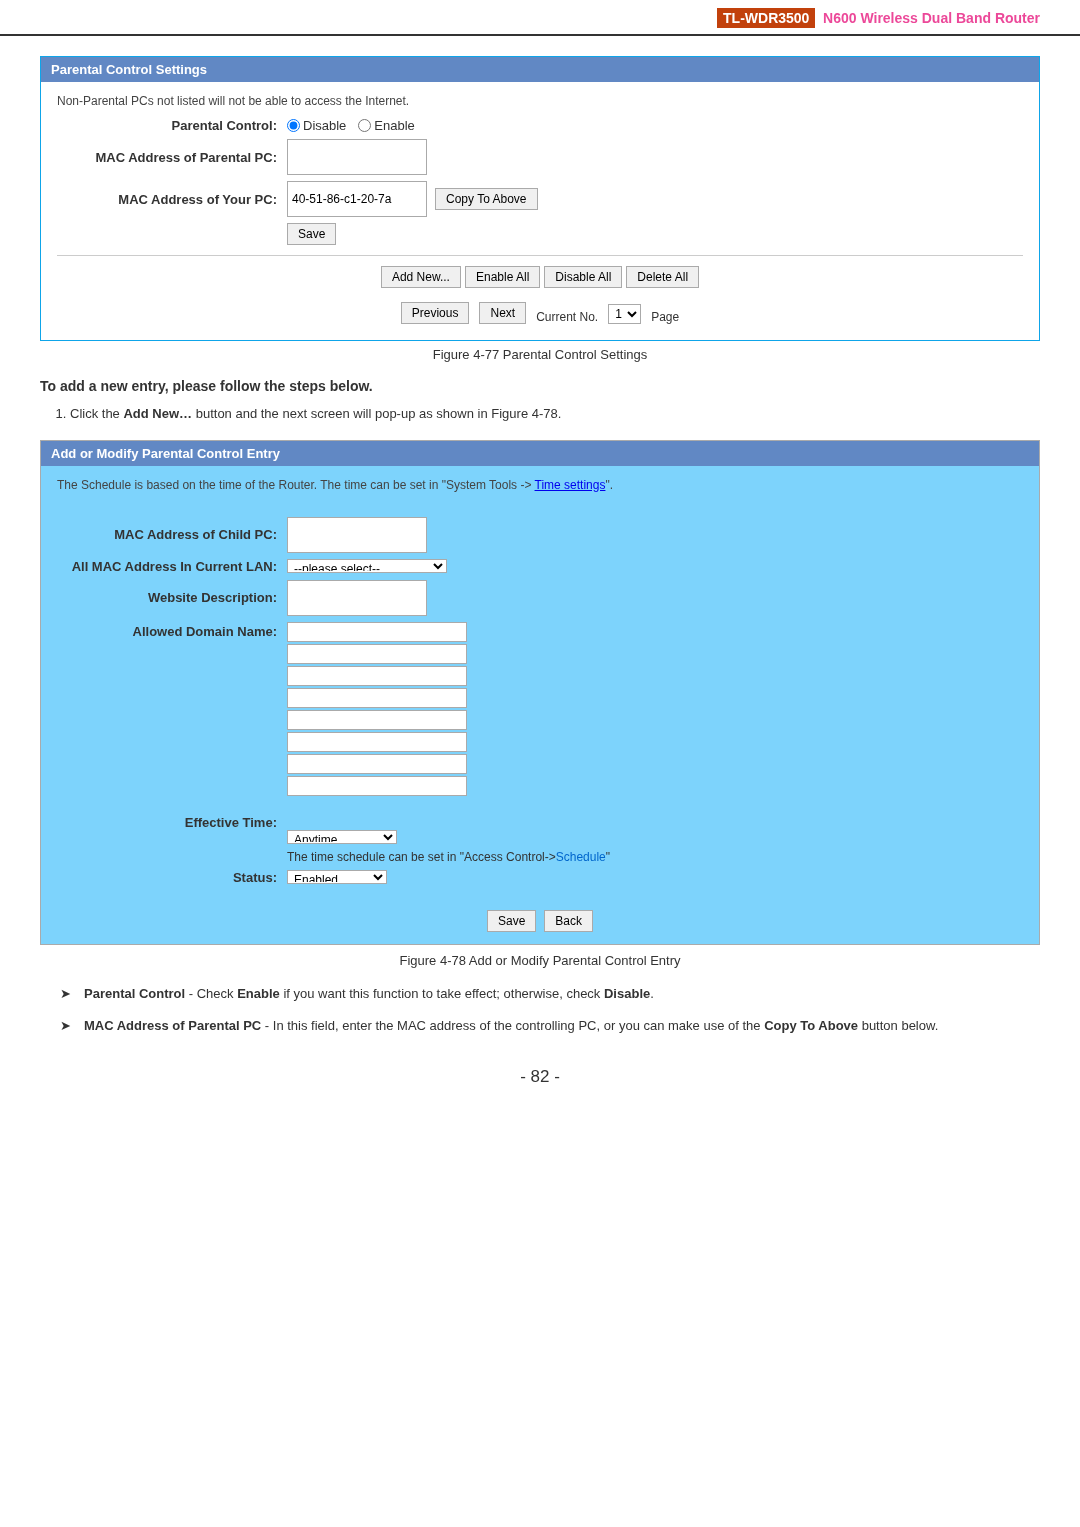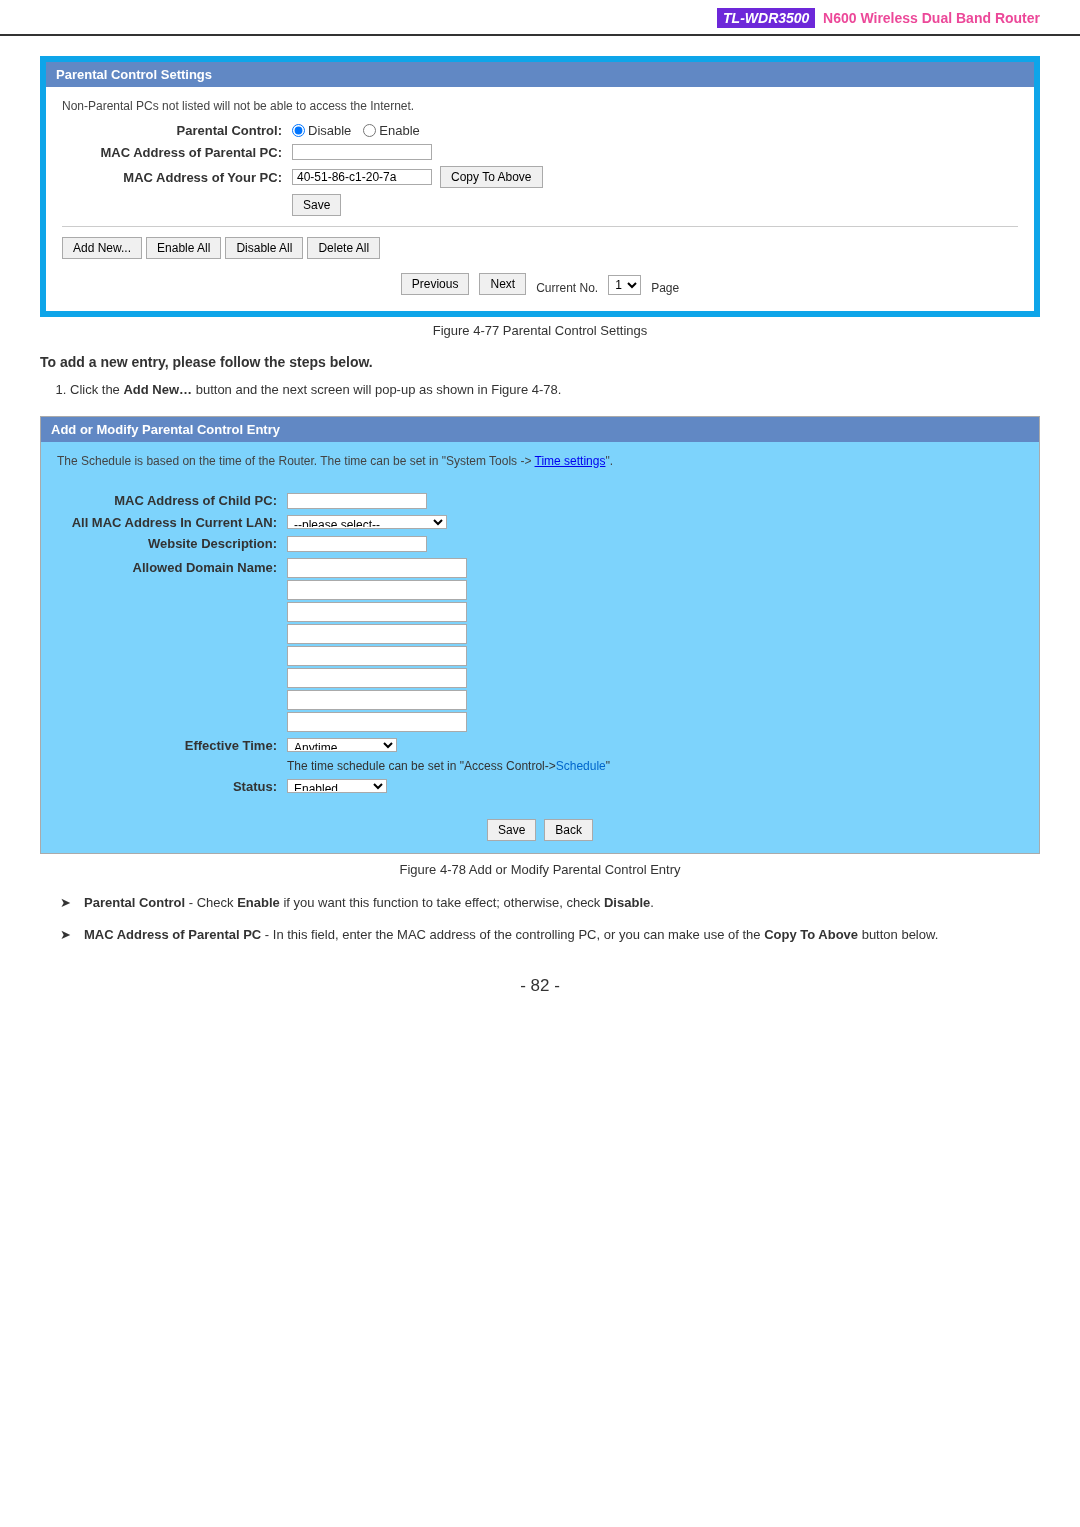--- a/index.html
+++ b/index.html
@@ -19,37 +19,36 @@
       padding: 10px 40px 8px 40px;
       text-align: right;
       margin-bottom: 20px;
     }
     .page-header span {
       font-size: 14px;
       font-weight: bold;
       color: #ec4899;
     }
     .page-header .model {
-      background: #6d28d9;
+      background: #c2410c;
       color: #fff;
       padding: 2px 6px;
       margin-right: 4px;
       font-weight: bold;
       font-size: 14px;
-      font-style: italic;
     }
 
     
     .content {
       padding: 0 40px;
     }
 
     
     .panel {
-      border: 6px solid #0ea5e9;
+      border: 1px solid #0ea5e9;
       margin-bottom: 0;
       background: #fff;
     }
     .panel-header {
       background: #6188c4;
       color: #fff;
       font-weight: bold;
       font-size: 13px;
       padding: 5px 10px;
     }
@@ -73,21 +72,21 @@
       width: 220px;
       margin-right: 10px;
       font-size: 13px;
       color: #333;
       font-weight: bold;
     }
     .form-control {
       border: 1px solid #aaa;
       padding: 2px 4px;
       font-size: 12px;
-      height: 16px;
+      height: 36px;
     }
     .btn {
       border: 1px solid #aaa;
       background: #f0f0f0;
       padding: 2px 10px;
       font-size: 12px;
       cursor: pointer;
       height: 22px;
     }
 
@@ -117,20 +116,21 @@
       font-size: 12px;
       text-align: left;
       font-weight: bold;
       color: #333;
     }
 
     .table-actions {
       display: flex;
       gap: 4px;
       margin-bottom: 10px;
+      justify-content: center;
     }
 
     
     .pagination {
       display: flex;
       align-items: flex-end;
       justify-content: center;
       gap: 10px;
       padding: 4px 0;
     }
@@ -353,21 +353,21 @@
           <input type="text" style="">
           <input type="text" style="">
           <input type="text" style="">
           <input type="text" style="">
         </div>
       </div>
 
       
       <div class="form-row">
         <div class="form-label">Effective Time:</div>
-        <select style="width:110px;">
+        <select style="width:110px;margin-top:28px;">
           <option>Anytime</option>
         </select>
       </div>
       <div class="form-row">
         <div class="form-label"></div>
         <div class="schedule-note">
           <span>The time schedule can be set in "Access Control-&gt;</span><a href="#">Schedule</a><span>"</span>
         </div>
       </div>
 

